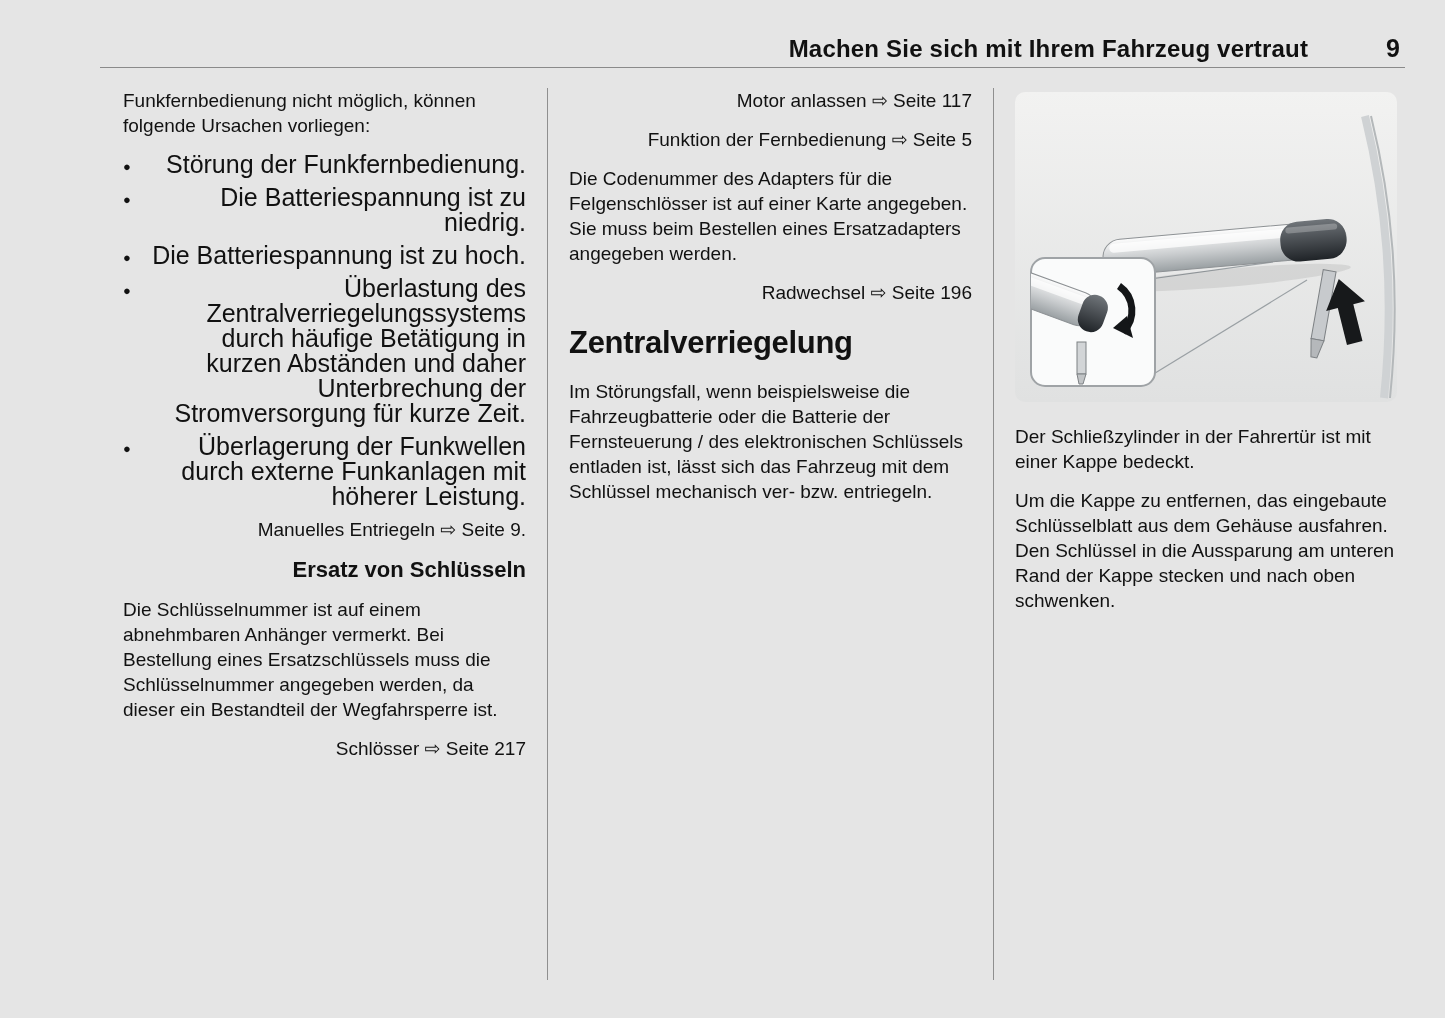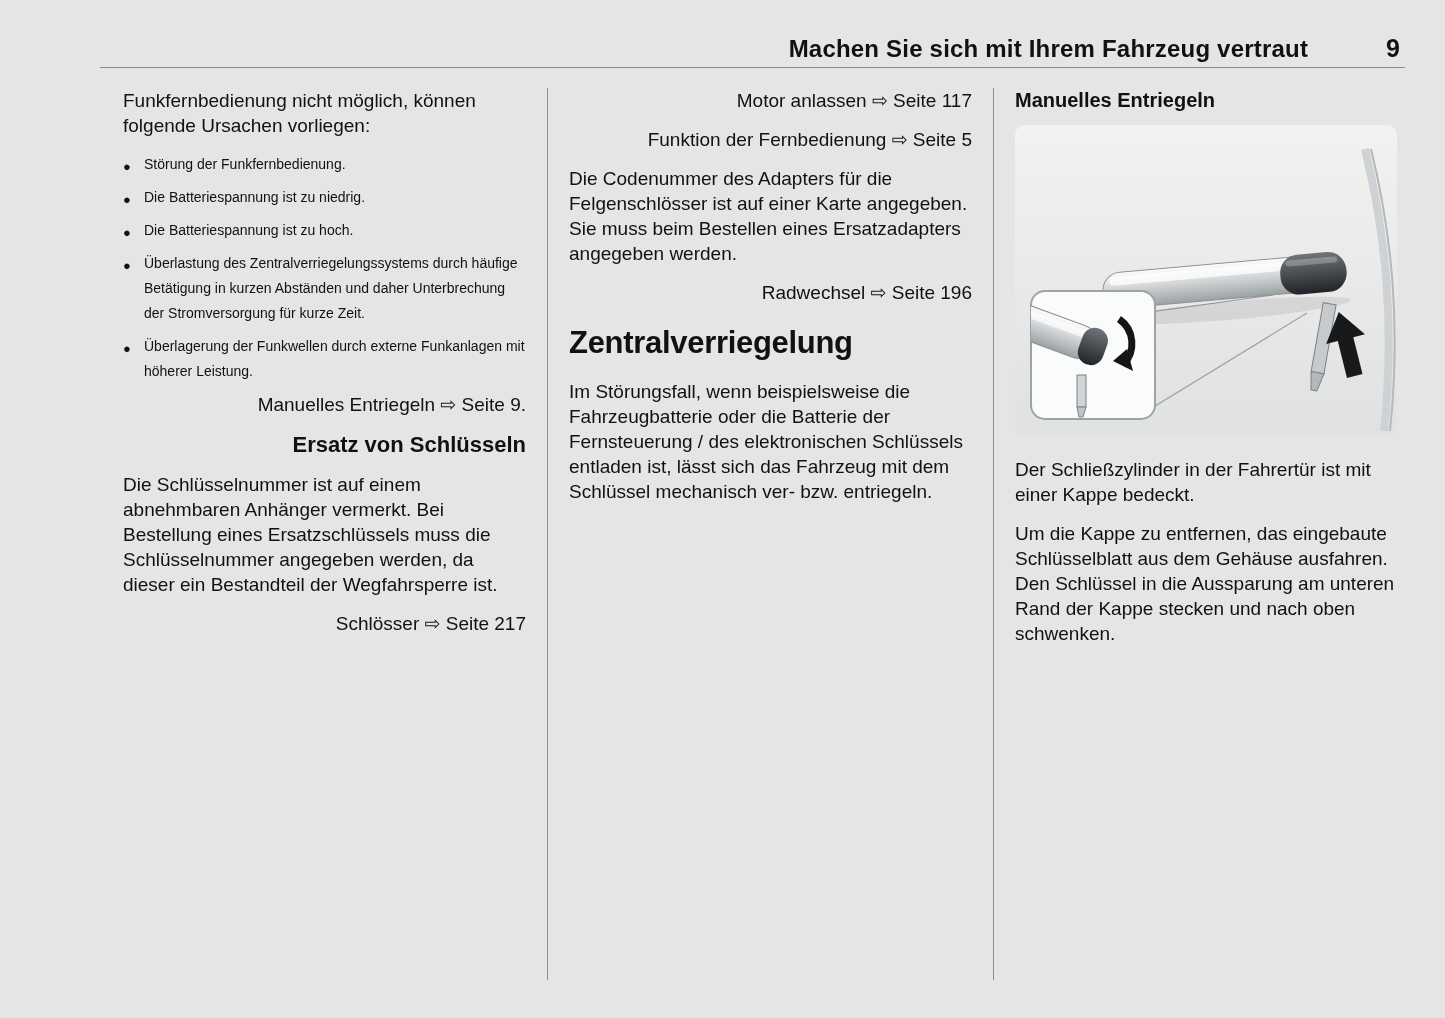--- a/index.html
+++ b/index.html
@@ -27,21 +27,21 @@
     display:flex;align-items:stretch;margin-left:20px;
   }
   .col{width:403px;flex:0 0 403px;}
   .divider{width:1px;background:#8f8f8f;margin:0 21px;flex:0 0 1px;}
 
   .col p{font-size:19px;line-height:25px;margin:0 0 14px 0;}
   .xref{font-size:19px;line-height:25px;margin:0 0 16px 0;text-align:right;}
 
   ul.bullets{list-style:none;margin:4px 0 8px 0;padding:0;}
   ul.bullets li{
-    position:relative;padding-left:21px;font-size:14px;line-height:25px;margin:0 0 8px 0;
+    position:relative;padding-left:21px;font-size:25px;line-height:25px;margin:0 0 8px 0;text-align:right;
   }
   ul.bullets li::before{
     content:"●";position:absolute;left:0;top:2px;font-size:13px;color:#111;
   }
 
   h2.section-heading{
     font-size:31px;font-weight:bold;margin:20px 0 18px 0;letter-spacing:-.3px;line-height:36px;
   }
   h3.sub-heading{
     font-size:25px;font-weight:bold;line-height:32px;margin:0 0 15px 0;letter-spacing:-.2px;
@@ -92,21 +92,20 @@
       <p class="xref">Funktion der Fernbedienung ⇨ Seite 5</p>
       <p>Die Codenummer des Adapters für die Felgenschlösser ist auf einer Karte angegeben. Sie muss beim Bestellen eines Ersatzadapters angegeben werden.</p>
       <p class="xref">Radwechsel ⇨ Seite 196</p>
       <h2 class="section-heading">Zentralverriegelung</h2>
       <p>Im Störungsfall, wenn beispielsweise die Fahrzeugbatterie oder die Batterie der Fernsteuerung / des elektronischen Schlüssels entladen ist, lässt sich das Fahrzeug mit dem Schlüssel mechanisch ver- bzw. entriegeln.</p>
     </section>
 
     <div class="divider"></div>
 
     <section class="col">
-      <h4 class="col3-heading">Manuelles Entriegeln</h4>
 
       <svg class="figure" viewBox="0 0 382 310" xmlns="http://www.w3.org/2000/svg">
         <defs>
           <linearGradient id="bgGrad" x1="0" y1="0" x2="0" y2="1">
             <stop offset="0" stop-color="#f2f2f1"></stop>
               <stop offset="1" stop-color="#e0e1e1"></stop>
           </linearGradient>
           <linearGradient id="metal" x1="0" y1="0" x2="0" y2="1">
             <stop offset="0" stop-color="#fdfdfd"></stop>
               <stop offset="0.55" stop-color="#c9ccce"></stop>

